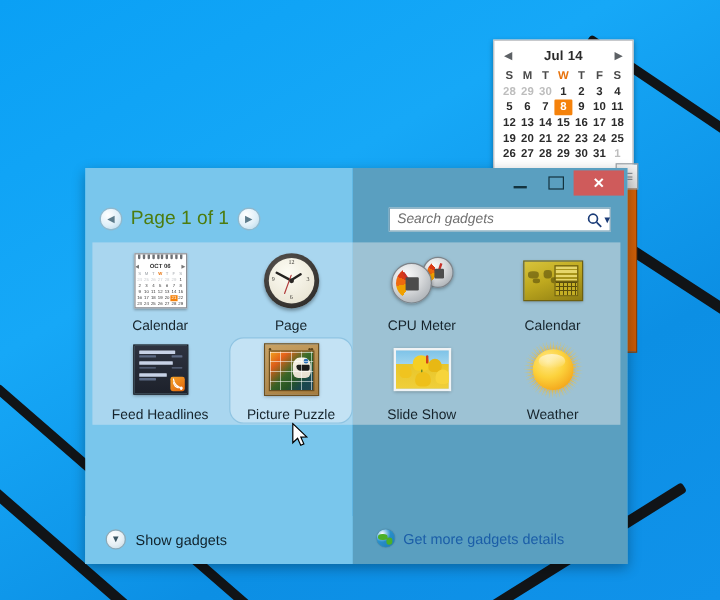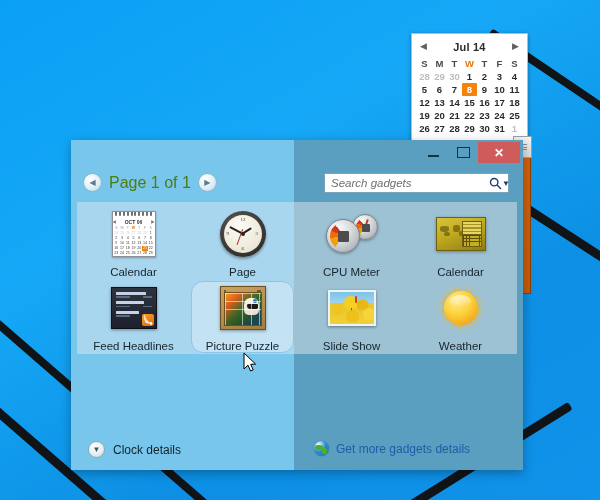--- a/index.html
+++ b/index.html
@@ -787,21 +787,21 @@
 
     </div>
   </div>
 
   <div id="bottombar">
     <div id="bb-left"></div>
     <div id="bb-right"></div>
 
     <div id="show-details">
       <span id="details-chevron">▼</span>
-      <span id="details-label">Clock details</span>
+      <span id="details-label">Show gadgets</span>
     </div>
 
     <div id="more-gadgets">
       <span id="globe-icon">
         <i class="land l1"></i>
           <i class="land l2"></i>
       </span>
       <span id="more-label">Get more gadgets details</span>
     </div>
   </div>

